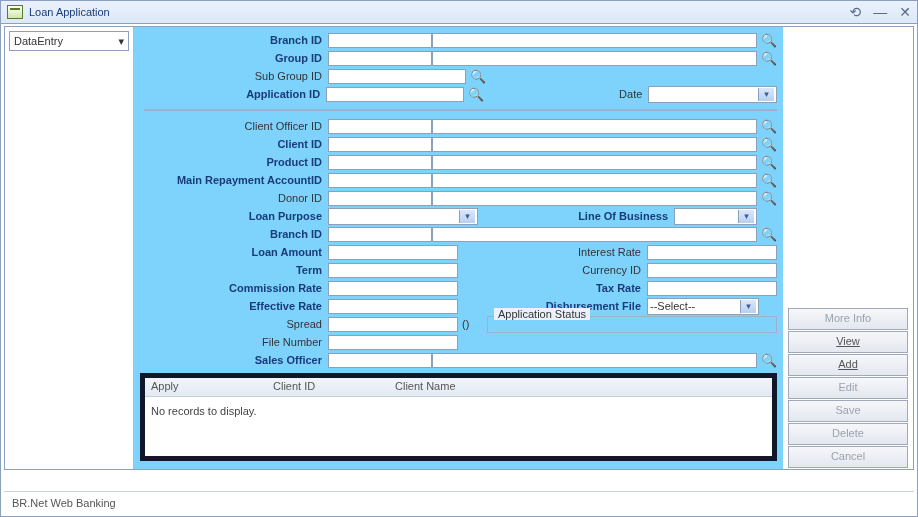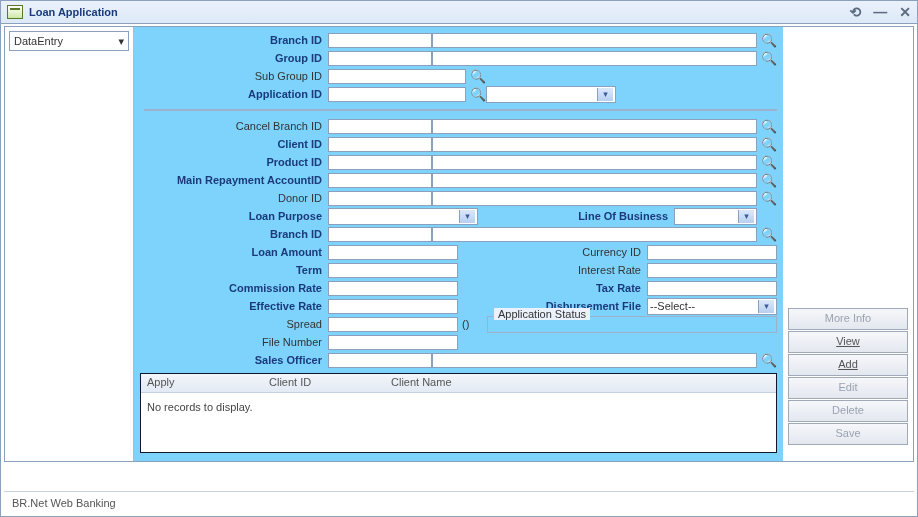--- a/index.html
+++ b/index.html
@@ -1,17 +1,17 @@
 <!DOCTYPE html>
 <html><head>
 <meta charset="utf-8">
 <style>
 html,body{margin:0;padding:0;font-family:Tahoma,Verdana,Arial,sans-serif;font-size:11px;background:#fff;color:#333}
 .window{width:918px;height:517px;border:1px solid #8ba0bc;box-sizing:border-box;position:relative;background:#fff}
-.titlebar{height:22px;background:linear-gradient(#eaf1fb,#dde9f8);border-bottom:1px solid #8ba0bc;display:flex;align-items:center;padding:0 6px;font-weight:bold;color:#1b3a7a}
+.titlebar{height:22px;background:linear-gradient(#eaf1fb,#dde9f8);border-bottom:1px solid #8ba0bc;display:flex;align-items:center;padding:0 6px;font-weight:normal;color:#1b3a7a}
 .titlebar .form-icon{width:14px;height:12px;border:1px solid #5a7a2a;background:linear-gradient(#fff,#cfe8a6);margin-right:6px;position:relative}
 .titlebar .form-icon::after{content:"";position:absolute;left:2px;right:2px;top:2px;height:2px;background:#5a7a2a}
 .winbtns{margin-left:auto;display:flex;gap:12px;color:#5b6b82;font-size:14px}
 .content{position:absolute;top:22px;left:0;right:0;bottom:0;display:flex;flex-direction:column}
 .main{flex:1;display:flex;border:1px solid #8ba0bc;margin:3px;background:#fff}
 .sidebar{width:128px;border-right:1px solid #a9bcd6;background:#fff}
 .sidebar .dd{margin:4px;border:1px solid #8ba0bc;height:18px;display:flex;align-items:center;padding:0 4px;background:#fff;cursor:pointer}
 .sidebar .dd .arrow{margin-left:auto}
 .center{flex:1;background:#7dd3fc;display:flex;flex-direction:column;min-width:0}
 .actions{width:130px;background:#fff;padding-top:280px}
@@ -25,21 +25,21 @@
 .lbl2{text-align:right;padding-right:6px;white-space:nowrap}
 .fld,.fld2,.fldsm{height:15px;border:1px solid #8ba0bc;background:#fff;box-sizing:border-box;padding:0 2px;font:inherit}
 .fld{flex:1}
 .fld2{width:130px}
 .fldsm{width:138px}
 .sel{height:17px;border:1px solid #8ba0bc;background:#fff;display:flex;align-items:center;padding:0 2px;box-sizing:border-box}
 .sel .arrow{margin-left:auto;width:15px;height:13px;border-left:1px solid #8ba0bc;background:linear-gradient(#dbe8fb,#b8cff0);display:flex;align-items:center;justify-content:center;color:#3a5a9a;font-size:9px}
 .mag{width:16px;height:16px;display:inline-flex;align-items:center;justify-content:center;color:#5a6e8f;font-size:13px;margin-left:4px;cursor:pointer}
 hr.div{border:none;border-top:2px solid #9db0cc;margin:6px 0}
 .paren{padding:0 4px}
-.grid{margin:4px 6px 8px 6px;border:1px solid #0f172a;background:#fff;height:78px;overflow:hidden}
+.grid{margin:4px 6px 8px 6px;border:5px solid #0f172a;background:#fff;height:78px;overflow:hidden}
 .grid-head{display:flex;background:linear-gradient(#f2f5fa,#e3eaf4);height:18px;border-bottom:1px solid #c2cfe1}
 .ghc{padding:2px 6px;color:#555}
 .ghc.c1{width:110px}
 .ghc.c2{width:110px}
 .ghc.c3{flex:1}
 .grid-body{padding:8px 6px;color:#444}
 .statusbar{height:22px;border-top:1px solid #c8d3e2;margin:0 3px 2px 3px;display:flex;align-items:center;padding:0 8px;color:#555;background:#fff}
 .two-col{display:flex}
 .colL{width:450px}
 .colR{flex:1}
@@ -87,30 +87,31 @@
       </div>
       <div class="row">
         <span class="lbl">Sub Group ID</span>
         <input class="fldsm" style="">
         <span class="mag">🔍</span>
       </div>
       <div class="row">
         <span class="lbl bold">Application ID</span>
         <input class="fldsm" style="">
         <span class="mag">🔍</span>
+        <span class="lbl2" style="width:160px">Date</span>
         <div class="sel" style="width:130px">
                 <span></span>
                 <span class="arrow">▾</span>
               </div>
       </div>
 
       <hr class="div">
 
       <div class="row">
-        <span class="lbl">Cancel Branch ID</span>
+        <span class="lbl">Client Officer ID</span>
         <input class="fld" style="max-width: 104px;">
         <input class="fld" style="">
         <span class="mag">🔍</span>
       </div>
       <div class="row">
         <span class="lbl bold">Client ID</span>
         <input class="fld" style="max-width: 104px;">
         <input class="fld" style="">
         <span class="mag">🔍</span>
       </div>
@@ -177,34 +178,34 @@
                   <input class="fld2" style="">
                   <span class="paren">()</span>
                 </div>
           <div class="row">
                   <span class="lbl">File Number</span>
                   <input class="fld2" style="">
                 </div>
         </div>
         <div class="colR">
           <div class="row">
+                  <span class="lbl2" style="width:160px">Interest Rate</span>
+                  <input class="fld2" style="">
+                </div>
+          <div class="row">
                   <span class="lbl2" style="width:160px">Currency ID</span>
                   <input class="fld2" style="">
                 </div>
           <div class="row">
-                  <span class="lbl2" style="width:160px">Interest Rate</span>
-                  <input class="fld2" style="">
-                </div>
-          <div class="row">
                   <span class="lbl2 bold" style="width:160px">Tax Rate</span>
                   <input class="fld2" style="">
                 </div>
           <div class="row">
                   <span class="lbl2 bold" style="width:160px">Disbursement File</span>
-            <div class="sel" style="width:130px">
+            <div class="sel" style="width:112px">
                     <span>--Select--</span>
                     <span class="arrow">▾</span>
                   </div>
           </div>
           <div class="row">
             <fieldset class="inline">
                     <legend>Application Status</legend>
                   </fieldset>
           </div>
           <div class="row"></div>
@@ -227,22 +228,23 @@
       </div>
       <div class="grid-body">No records to display.</div>
     </div>
   </div>
 
   <div class="actions">
     <div class="btn disabled">More Info</div>
     <div class="btn"><u>View</u></div>
     <div class="btn"><u>Add</u></div>
     <div class="btn disabled">Edit</div>
+    <div class="btn disabled">Save</div>
     <div class="btn disabled">Delete</div>
-    <div class="btn disabled">Save</div>
+    <div class="btn disabled">Cancel</div>
   </div>
 
 </div>
 <div style="flex:1"></div>
 <div class="statusbar">
   <span>BR.Net Web Banking</span>
 </div>
 </div>
 </div>
 

